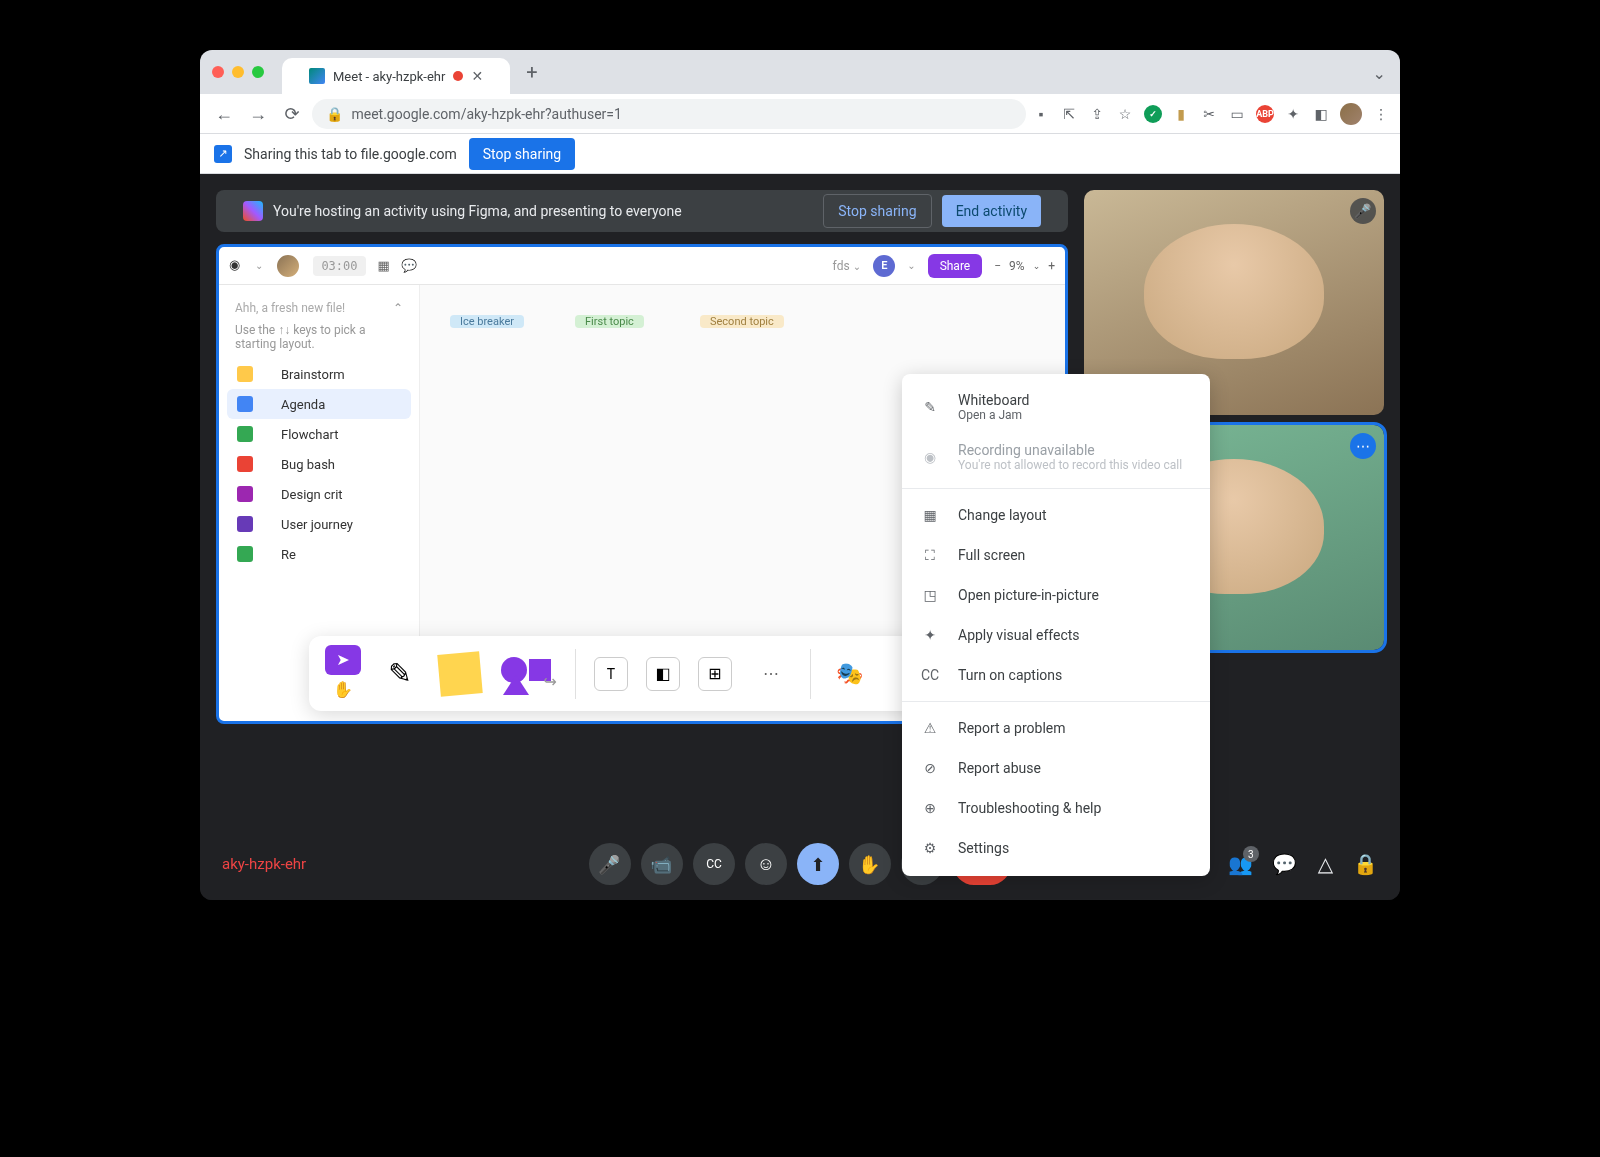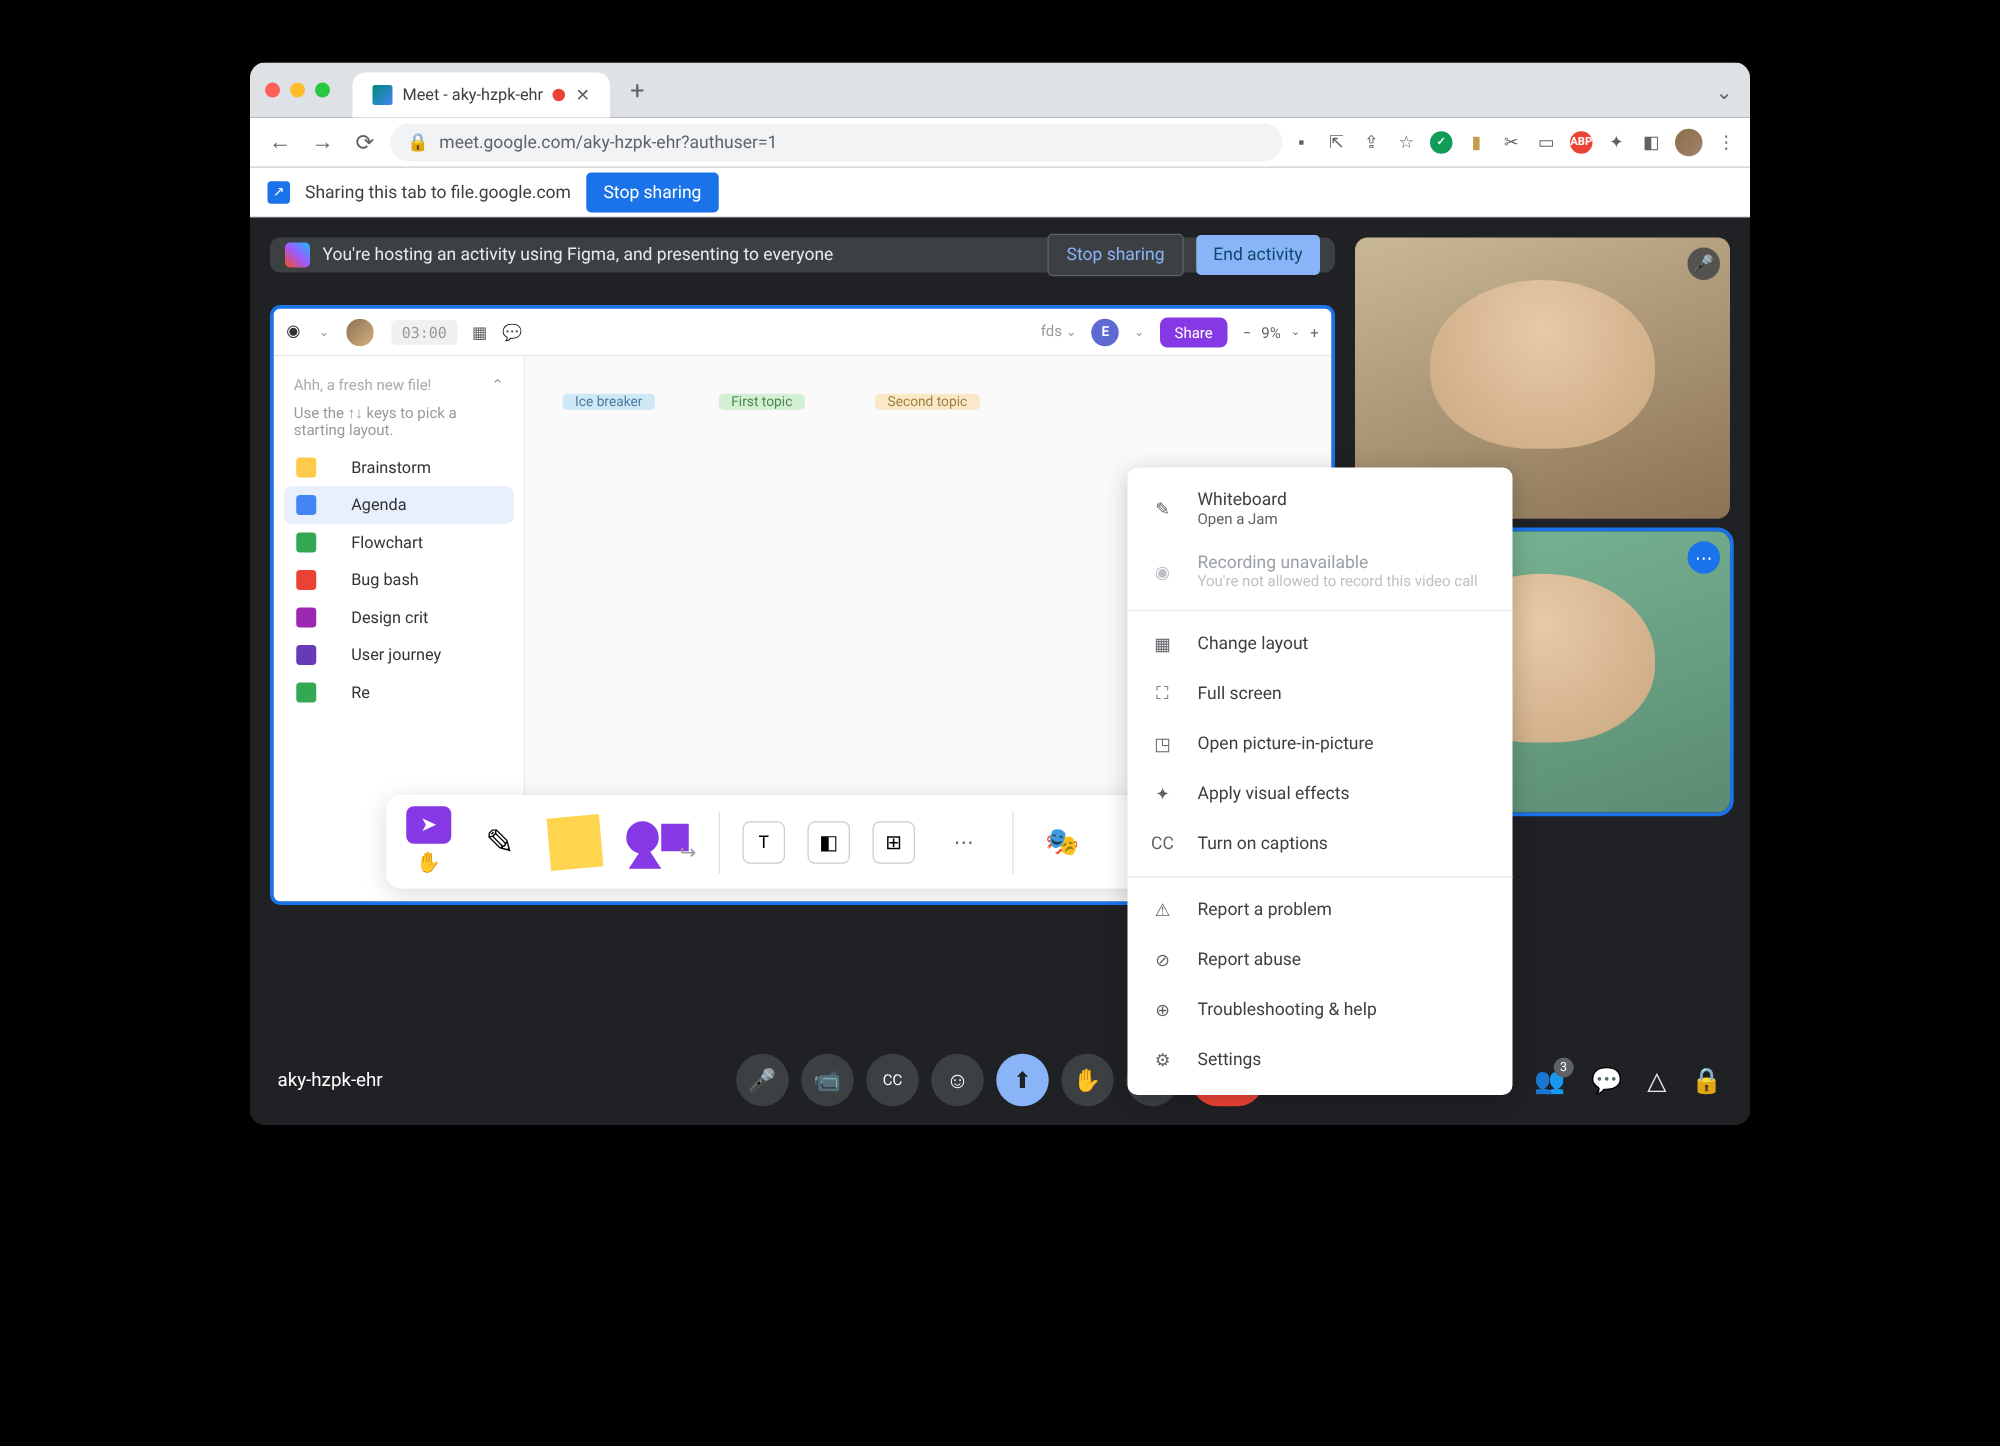--- a/index.html
+++ b/index.html
@@ -4,39 +4,39 @@
 <style>
 *{box-sizing:border-box;margin:0;padding:0;font-family:-apple-system,BlinkMacSystemFont,'Segoe UI',Roboto,sans-serif}
 body{background:#000;width:1600px;height:1157px;padding:50px 0 0 0;position:relative}
 .window{width:1200px;height:850px;margin:0 auto;background:#202124;border-radius:12px;overflow:hidden;position:relative;box-shadow:0 30px 60px rgba(0,0,0,.5)}
 .chrome-top{background:#dee1e6;height:44px;display:flex;align-items:center;padding:0 12px;position:relative}
 .traffic-lights{display:flex;gap:8px}
 .light{width:12px;height:12px;border-radius:50%}
 .light.red{background:#ff5f57}
 .light.yellow{background:#ffbd2e}
 .light.green{background:#28c940}
-.tab{background:#fff;border-radius:10px 10px 0 0;height:36px;margin-left:18px;margin-top:8px;padding:0 16px;display:flex;align-items:center;gap:8px;font-size:13px;color:#3c4043}
+.tab{background:#fff;border-radius:10px 10px 0 0;height:36px;margin-left:18px;margin-top:8px;padding:0 27px;display:flex;align-items:center;gap:8px;font-size:13px;color:#3c4043}
 .tab-icon{width:16px;height:16px;background:linear-gradient(135deg,#00897b,#4285f4);border-radius:2px}
 .rec-dot{width:10px;height:10px;background:#ea4335;border-radius:50%}
 .close-x{color:#5f6368;font-size:14px;cursor:pointer}
 .new-tab{margin-left:16px;color:#5f6368;font-size:20px;cursor:pointer}
 .chrome-collapse{position:absolute;right:14px;top:14px;color:#5f6368;cursor:pointer}
 .addr-bar{background:#fff;height:40px;display:flex;align-items:center;padding:0 10px;gap:6px;border-bottom:1px solid #dadce0}
 .nav-btn{width:28px;height:28px;display:flex;align-items:center;justify-content:center;color:#5f6368;border-radius:50%;cursor:pointer;font-size:18px}
 .url-field{flex:1;background:#f1f3f4;border-radius:18px;height:30px;display:flex;align-items:center;padding:0 14px;gap:8px;color:#5f6368;font-size:14px}
 .ext-icons{display:flex;gap:10px;align-items:center}
 .ext-icon{width:18px;height:18px;display:flex;align-items:center;justify-content:center;color:#5f6368;font-size:14px}
 .ext-round{border-radius:50%;color:#fff;font-size:9px;font-weight:bold}
 .avatar-sm{width:22px;height:22px;border-radius:50%;background:linear-gradient(135deg,#8b6f47,#a0826d)}
 .share-bar{background:#fff;height:40px;display:flex;align-items:center;padding:0 14px;gap:12px;border-bottom:1px solid #dadce0;font-size:14px;color:#3c4043}
 .share-arrow{width:18px;height:18px;background:#1a73e8;border-radius:3px;display:flex;align-items:center;justify-content:center;color:#fff;font-size:11px}
 .stop-share-btn{background:#1a73e8;color:#fff;border:none;padding:8px 14px;border-radius:4px;font-size:14px;cursor:pointer}
 .meet-body{background:#202124;position:relative;height:calc(100% - 124px)}
 .main-area{position:absolute;left:16px;top:70px;width:852px;height:480px}
-.activity-bar{position:absolute;left:16px;top:16px;width:852px;height:28px;background:#3c4043;border-radius:8px;display:flex;align-items:center;padding:0 12px;gap:10px;color:#e8eaed;font-size:14px}
+.activity-bar{position:absolute;left:16px;top:16px;width:852px;height:42px;background:#3c4043;border-radius:8px;display:flex;align-items:center;padding:0 27px;gap:10px;color:#e8eaed;font-size:14px}
 .figma-icon{width:20px;height:20px;background:linear-gradient(45deg,#f24e1e,#a259ff,#1abcfe);border-radius:4px}
 .act-btn{padding:8px 14px;border-radius:4px;font-size:14px;cursor:pointer;border:none}
 .act-btn.stop{background:#3c4043;color:#8ab4f8;border:1px solid #5f6368}
 .act-btn.end{background:#8ab4f8;color:#0c4a6e}
 .figma-frame{width:100%;height:100%;background:#fff;border-radius:8px;border:3px solid #1a73e8;overflow:hidden;position:relative}
 .figma-top{height:38px;border-bottom:1px solid #e6e6e6;display:flex;align-items:center;padding:0 10px;gap:12px;font-size:13px}
 .figma-logo{width:14px;height:18px;color:#333}
 .figma-avatar-sm{width:26px;height:26px;border-radius:50%;background:linear-gradient(135deg,#8b7355,#d4af7a);border:2px solid #fff}
 .timer{background:#f0f0f0;padding:3px 8px;border-radius:4px;font-size:12px;color:#999;font-family:monospace}
 .figma-input{color:#999;font-size:12px}
@@ -63,21 +63,21 @@
 .opts-badge{position:absolute;top:8px;right:8px;width:26px;height:26px;background:#1a73e8;border-radius:50%;display:flex;align-items:center;justify-content:center;color:#fff;font-size:14px}
 .menu-popup{position:absolute;left:702px;top:200px;width:308px;background:#fff;border-radius:8px;box-shadow:0 4px 20px rgba(0,0,0,.2);padding:8px 0;z-index:100}
 .menu-item{padding:10px 18px;display:flex;align-items:center;gap:18px;color:#3c4043;font-size:14px;cursor:pointer}
 .menu-item.disabled{color:#9aa0a6;cursor:default}
 .menu-icon{width:20px;height:20px;display:flex;align-items:center;justify-content:center;color:#5f6368;flex-shrink:0}
 .menu-item.disabled .menu-icon{color:#bdc1c6}
 .menu-sub{font-size:12px;color:#5f6368}
 .menu-item.disabled .menu-sub{color:#bdc1c6}
 .menu-sep{height:1px;background:#e8eaed;margin:6px 0}
 .bottom-bar{position:absolute;bottom:0;left:0;right:0;height:72px;display:flex;align-items:center;padding:0 22px}
-.meet-code{color:#ffffff;font-size:15px}
+.meet-code{color:#ef4444;font-size:15px}
 .center-ctrls{position:absolute;left:50%;transform:translateX(-50%);display:flex;gap:10px}
 .ctrl-btn{width:42px;height:42px;border-radius:50%;background:#3c4043;display:flex;align-items:center;justify-content:center;color:#fff;cursor:pointer;font-size:18px}
 .ctrl-btn.active{background:#8ab4f8;color:#202124}
 .ctrl-btn.end-call{background:#ea4335;width:58px;border-radius:22px}
 .right-ctrls{margin-left:auto;display:flex;gap:20px;align-items:center}
 .right-icon{color:#e8eaed;font-size:20px;cursor:pointer;position:relative}
 .badge-count{position:absolute;top:-6px;right:-6px;background:#5f6368;color:#fff;font-size:10px;width:16px;height:16px;border-radius:50%;display:flex;align-items:center;justify-content:center}
 .face{position:absolute;width:60%;height:60%;left:20%;top:15%;background:radial-gradient(ellipse at 50% 30%,#e8c9a8,#c9a87f);border-radius:50% 50% 45% 45%}
 </style>
 </head>

